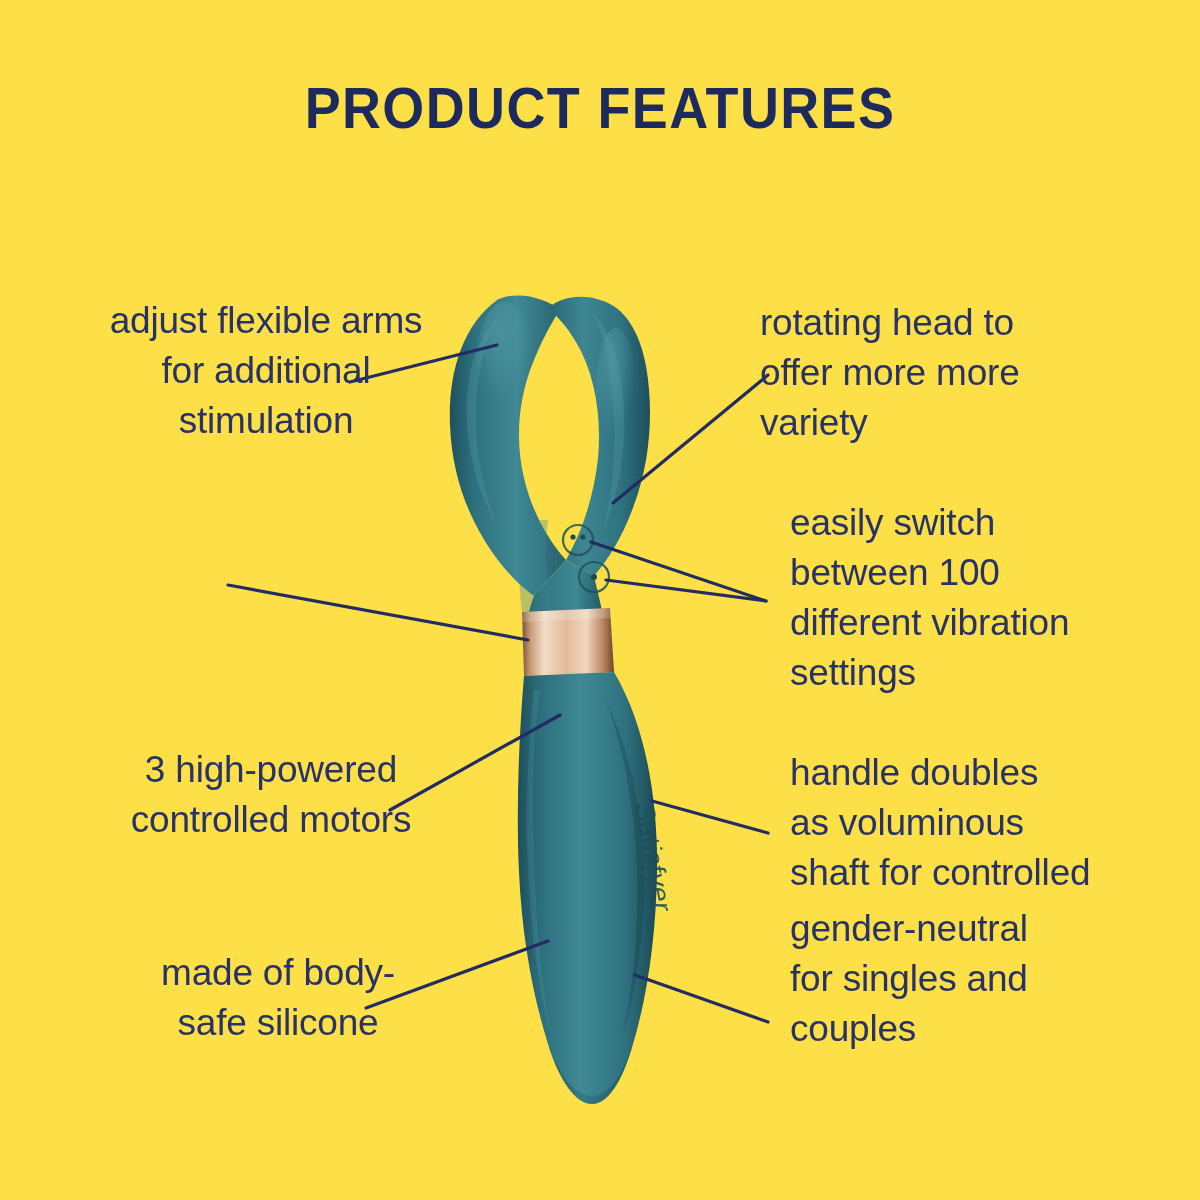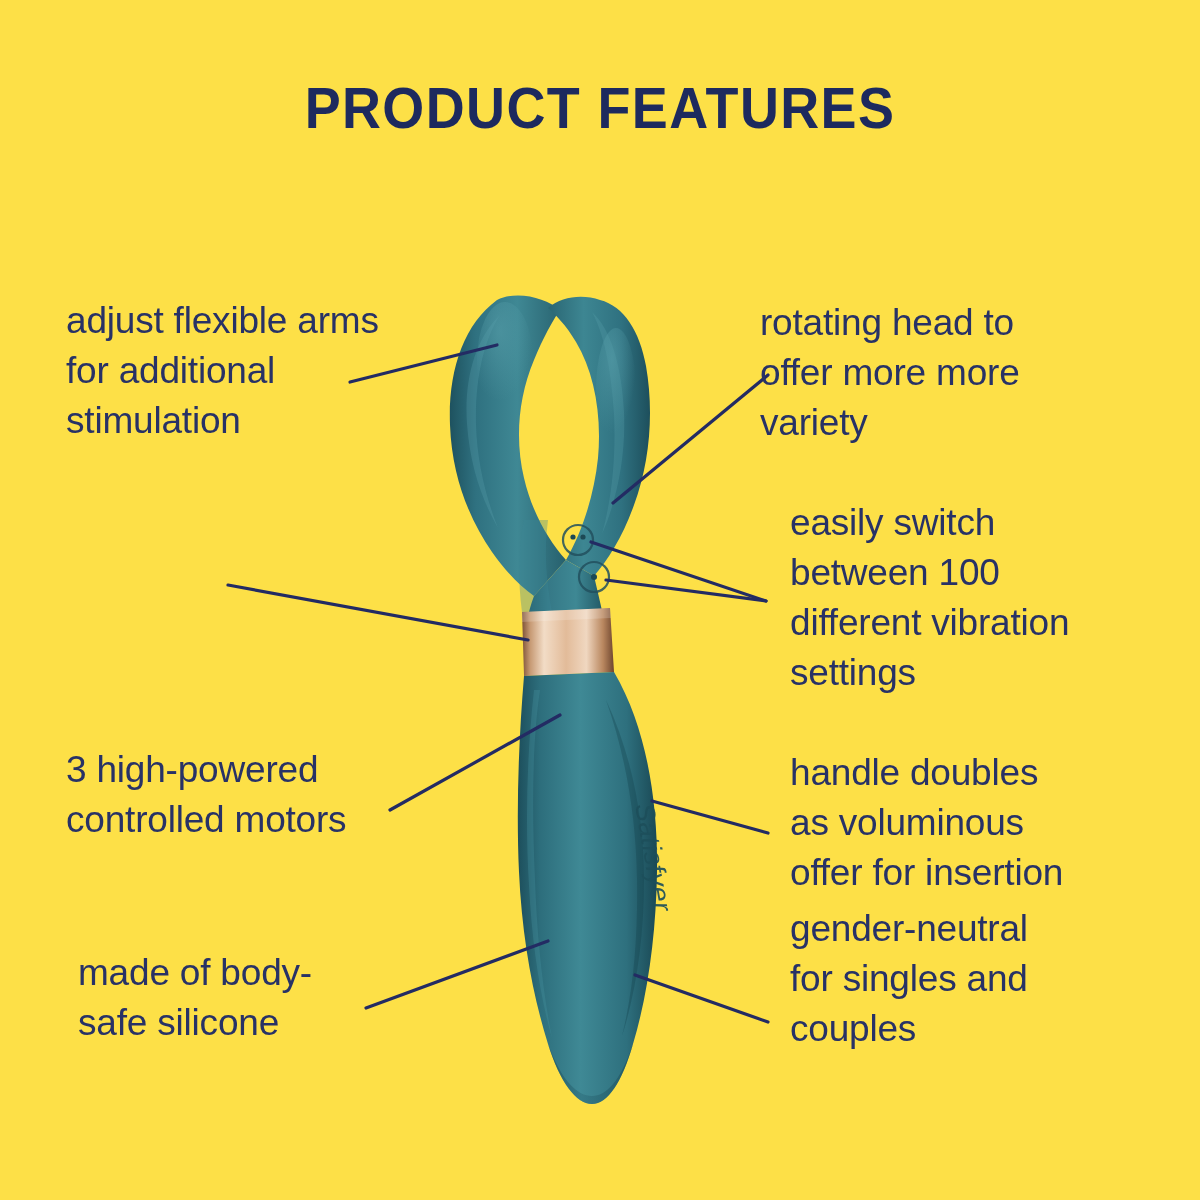--- a/index.html
+++ b/index.html
@@ -35,21 +35,21 @@
   .callout {
     position: absolute;
     color: #283266;
     font-family: "Liberation Sans", sans-serif;
     font-weight: normal;
     font-size: 37px;
     line-height: 50px;
     letter-spacing: -0.2px;
     white-space: pre-line;
   }
-  .callout.left  { text-align: left; }
+  .callout.left  { text-align: center; }
   .callout.right { text-align: left; }
 
   #c-arms      { left: 66px;  top: 296px; width: 400px; }
   #c-battery   { left: 66px;  top: 550px; width: 400px; }
   #c-motors    { left: 66px;  top: 745px; width: 410px; }
   #c-silicone  { left: 78px;  top: 948px; width: 400px; }
 
   #c-rotating  { left: 760px; top: 298px; width: 360px; }
   #c-switch    { left: 790px; top: 498px; width: 370px; }
   #c-handle    { left: 790px; top: 748px; width: 370px; }
@@ -229,18 +229,18 @@
 
   <div class="callout right" id="c-rotating">rotating head to
 offer more more
 variety</div>
   <div class="callout right" id="c-switch">easily switch
 between 100
 different vibration
 settings</div>
   <div class="callout right" id="c-handle">handle doubles
 as voluminous
-offer for insertion</div>
+shaft for controlled</div>
   <div class="callout right" id="c-gender">gender-neutral
 for singles and
 couples</div>
 
 </div>
 
 </body></html>

